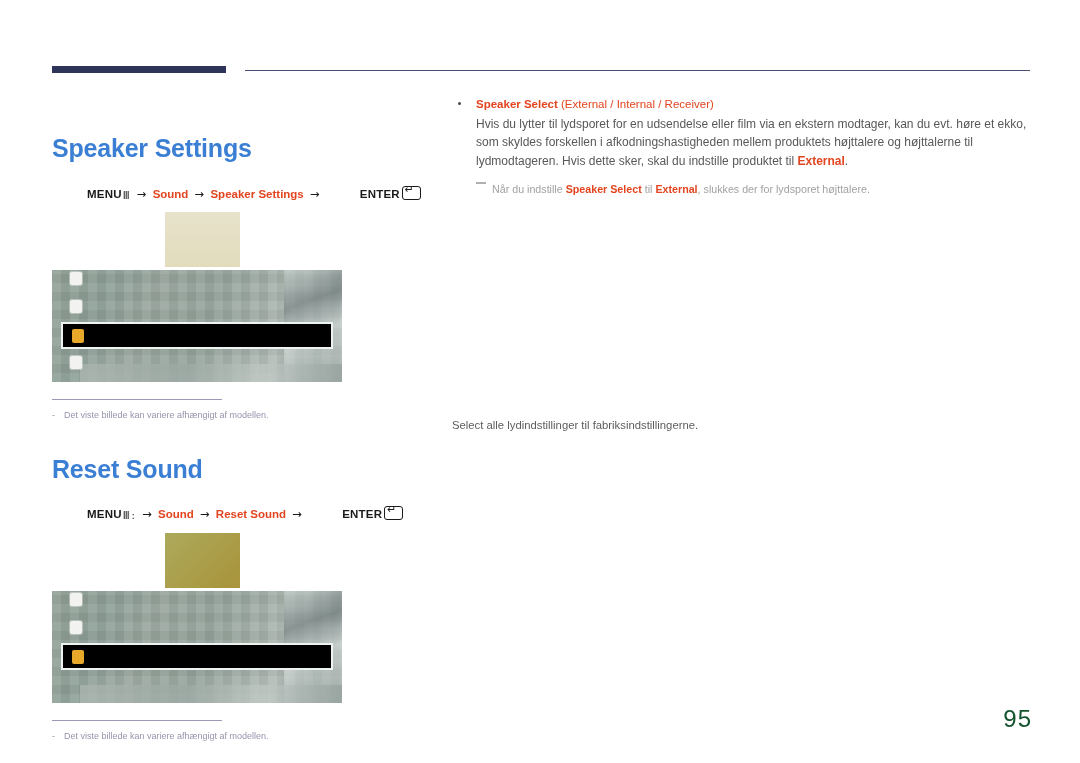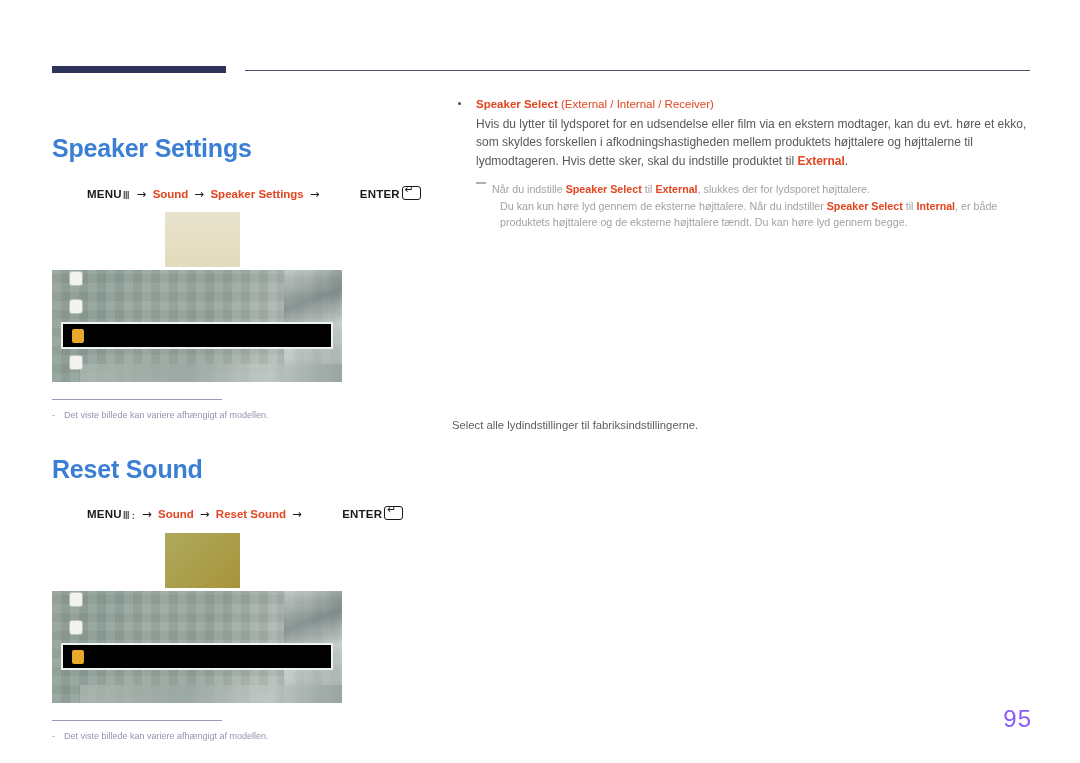--- a/index.html
+++ b/index.html
@@ -324,21 +324,21 @@
     color: #5d5d5d;
     line-height: 1.5;
   }
 
   
   .page-number {
     position: absolute;
     right: 48px;
     bottom: 30px;
     font-size: 24px;
-    color: #8b5cf6;
+    color: #14532d;
     letter-spacing: 1px;
   }
 
   .block-reset-para {
     position: absolute;
     left: 452px;
     top: 417px;
     width: 560px;
   }
 </style>
@@ -435,23 +435,20 @@
     <div class="bullet-head">
       <span class="opt">Speaker Select</span><span class="paren"> (External / Internal / Receiver)</span>
     </div>
     <div class="bullet-body">
       <span>Hvis du lytter til lydsporet for en udsendelse eller film via en ekstern modtager, kan du evt. høre et ekko, som skyldes forskellen i afkodningshastigheden mellem produktets højttalere og højttalerne til lydmodtageren. Hvis dette sker, skal du indstille produktet til </span><b>External</b><span>.</span>
     </div>
 
     <div class="sub-note">
       <span class="em-dash"></span>
       <span>Når du indstille </span><b>Speaker Select</b><span> til </span><b>External</b><span>, slukkes der for lydsporet højttalere.</span>
-      <span class="indent">
-        <span>Du kan kun høre lyd gennem de eksterne højttalere. Når du indstiller </span><b>Speaker Select</b><span> til </span><b>Internal</b><span>, er både produktets højttalere og de eksterne højttalere tændt. Du kan høre lyd gennem begge.</span>
-      </span>
     </div>
 
   </div>
 </div>
 
 <div class="block-reset-para">
   <div class="plain-para">Select alle lydindstillinger til fabriksindstillingerne.</div>
 </div>
 
 <div class="page-number">95</div>

